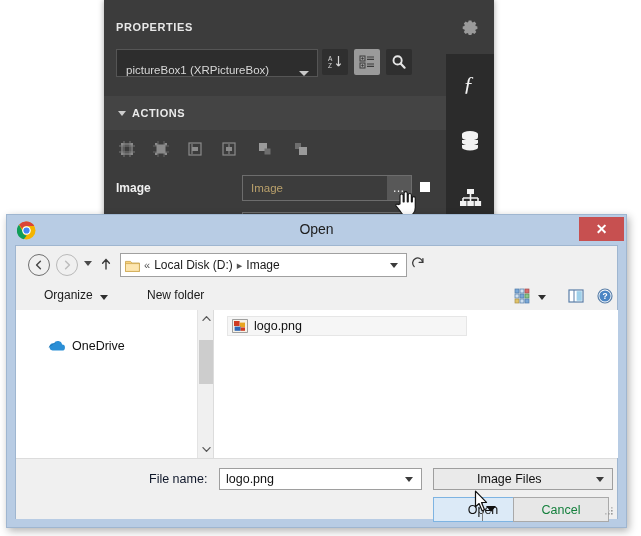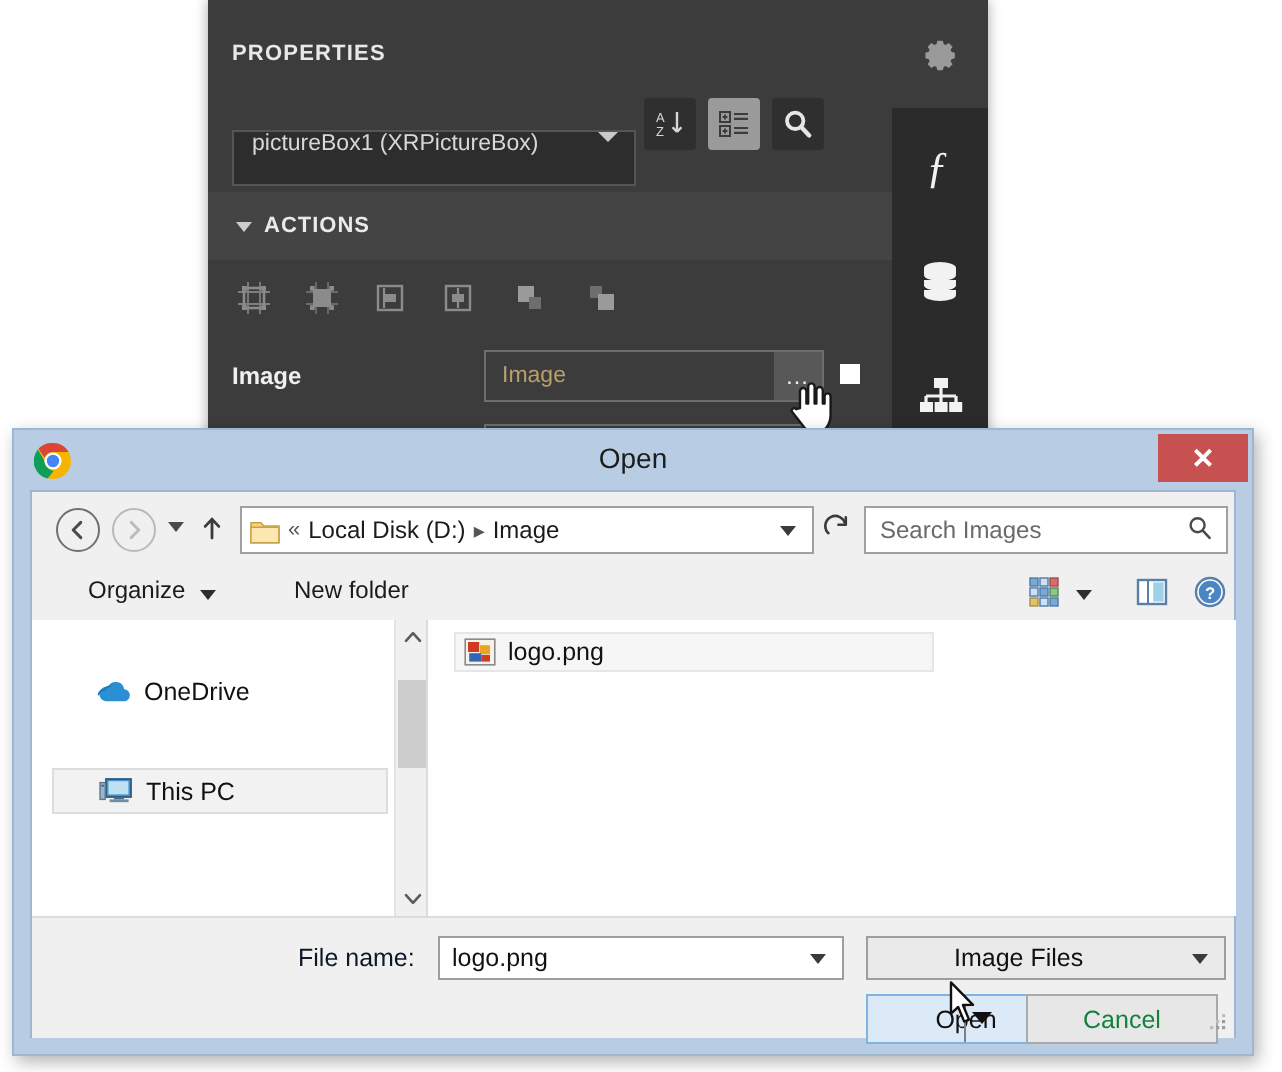--- a/index.html
+++ b/index.html
@@ -62,26 +62,26 @@
 
   .combo-row {
     position: absolute;
     left: 0;
     top: 46px;
     width: 390px;
     height: 42px;
   }
   .obj-combo {
     position: absolute;
-    left: 12px; top: 19px;
+    left: 12px; top: 3px;
     width: 200px; height: 26px;
     background: #2d2d2d;
     border: 1px solid #555;
     display: flex;
-    align-items: flex-start;
+    align-items: flex-end;
   }
   .obj-combo .txt {
     margin-left: 9px;
     color: #d8d8d8;
     font-size: 11.5px;
     white-space: nowrap;
   }
   .obj-combo .caret {
     position: absolute;
     right: 8px;
@@ -777,27 +777,20 @@
         <span class="addr-caret"></span>
       </div>
 
       <div class="refresh-btn">
         <svg width="14" height="14" viewBox="0 0 14 14">
           <path d="M11.6 5.2A5 5 0 103.2 9.6" stroke="#3b3b3b" stroke-width="1.3" fill="none" stroke-linecap="round"></path>
           <path d="M11.9 1.6v3.8H8.2" stroke="#3b3b3b" stroke-width="1.3" fill="none" stroke-linecap="round" stroke-linejoin="round"></path>
         </svg>
       </div>
 
-      <div class="searchbox">
-        <span class="ph">Search Images</span>
-        <svg class="mag" width="14" height="14" viewBox="0 0 14 14">
-          <circle cx="5.8" cy="5.6" r="3.5" fill="none" stroke="#4a4a4a" stroke-width="1.2"></circle>
-          <path d="M8.4 8.3l3.4 3.6" stroke="#4a4a4a" stroke-width="1.3" stroke-linecap="round"></path>
-        </svg>
-      </div>
     </div>
 
     <div class="cmdbar">
       <span class="cmd-item" style="left:28px;">Organize</span>
       <span class="cmd-caret" style="left:84px;"></span>
       <span class="cmd-item" style="left:131px;">New folder</span>
 
       <div class="cmd-ic" style="left:497px;">
         <svg width="16" height="16" viewBox="0 0 16 16">
           <rect x="1" y="1" width="4" height="4" fill="#7aa8d6" stroke="#4e7aa8" stroke-width="0.7"></rect>
@@ -834,33 +827,20 @@
         <div class="side-item" style="top:24px;">
           <span class="ic">
             <svg width="18" height="13" viewBox="0 0 18 13">
               <path d="M4.6 11.6h9.2a3 3 0 00.3-6 4.3 4.3 0 00-8.1-1.2A3.2 3.2 0 004.6 11.6z" fill="#2b8fd6"></path>
               <path d="M1.2 8.6a2.6 2.6 0 012.9-2.5 3.6 3.6 0 013.3-2" fill="none" stroke="#1d74b3" stroke-width="0.8"></path>
             </svg>
           </span>
           <span class="lbl">OneDrive</span>
         </div>
 
-        <div class="side-item selected" style="top:74px;">
-          <span class="ic">
-            <svg width="18" height="15" viewBox="0 0 18 15">
-              <rect x="4" y="1.5" width="12.5" height="9" fill="#4a90c4" stroke="#2a5d84" stroke-width="0.9"></rect>
-              <rect x="5.2" y="2.6" width="10" height="6.6" fill="#bfe0f2"></rect>
-              <rect x="8" y="10.5" width="5" height="1.2" fill="#4a6a82"></rect>
-              <rect x="5.8" y="11.7" width="9.5" height="1.4" fill="#6f8da4"></rect>
-              <rect x="1" y="3.3" width="2.6" height="8.4" fill="#9bb4c8" stroke="#5f7a90" stroke-width="0.7"></rect>
-              <rect x="1.7" y="4.4" width="1.2" height="0.9" fill="#3d5a72"></rect>
-            </svg>
-          </span>
-          <span class="lbl">This PC</span>
-        </div>
 
       </div>
 
       <div class="side-scrollbar">
         <div class="sb-arrow" style="top:0;">
           <svg width="9" height="7" viewBox="0 0 9 7">
               <path d="M1 5.4L4.5 1.6 8 5.4" stroke="#5a5a5a" stroke-width="1.3" fill="none" stroke-linecap="round" stroke-linejoin="round"></path>
             </svg>
         </div>
         <div class="sb-thumb"></div>

